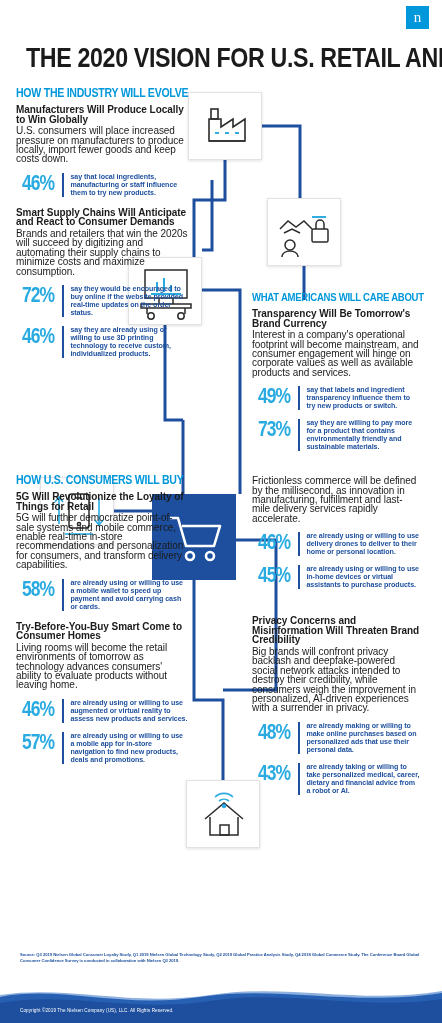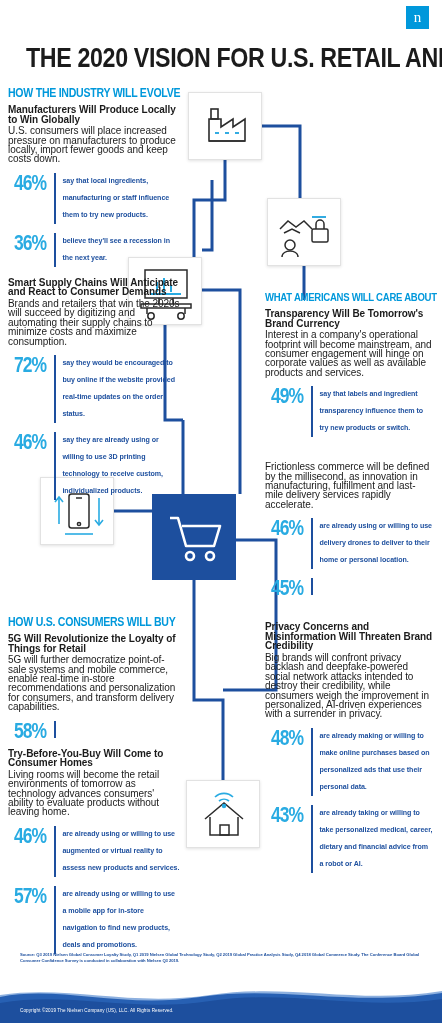--- a/index.html
+++ b/index.html
@@ -31,22 +31,22 @@
     font-weight: bold;
     font-size: 25px;
     letter-spacing: -0.4px;
     color: #1b1b1b;
     transform: scaleX(0.93) scaleY(1.14);
     transform-origin: left top;
     white-space: nowrap;
   }
 
   
-  .col-left  { position: absolute; left: 8px;  top: 86px;  width: 172px; }
-  .col-right { position: absolute; left: 265px; top: 291px; width: 168px; }
+  .col-left  { position: absolute; left: 16px;  top: 86px;  width: 172px; }
+  .col-right { position: absolute; left: 252px; top: 291px; width: 168px; }
 
   .section-head {
     color: #0098db;
     font-weight: bold;
     font-size: 11.5px;
     letter-spacing: -0.3px;
     transform: scaleX(0.92) scaleY(1.12);
     transform-origin: left top;
     white-space: nowrap;
     margin-bottom: 7px;
@@ -88,21 +88,21 @@
     width: 2.4px;
     background: #1d4f9e;
     flex: 0 0 2.4px;
     align-self: stretch;
     margin-right: 6px;
   }
   .stat-text {
     color: #1d4f9e;
     font-weight: bold;
     font-size: 7.1px;
-    line-height: 17px;
+    line-height: 8px;
     letter-spacing: -0.05px;
     flex: 1;
   }
 
   
   .connectors { position: absolute; left: 0; top: 0; width: 442px; height: 1023px; pointer-events: none; }
 
   
   .icon-card {
     position: absolute;
@@ -272,25 +272,20 @@
       <div class="section-head">HOW THE INDUSTRY WILL EVOLVE</div>
 
       <div class="block">
         <div class="sub-head">Manufacturers Will Produce Locally to Win Globally</div>
         <div class="body-text">U.S. consumers will place increased pressure on manufacturers to produce locally, import fewer goods and keep costs down.</div>
         <div class="stat">
           <div class="stat-num">46%</div>
           <div class="stat-bar"></div>
           <div class="stat-text">say that local ingredients, manufacturing or staff influence them to try new products.</div>
         </div>
-        <div class="stat">
-          <div class="stat-num">36%</div>
-          <div class="stat-bar"></div>
-          <div class="stat-text">believe they'll see a recession in the next year.</div>
-        </div>
       </div>
 
       <div class="block">
         <div class="sub-head">Smart Supply Chains Will Anticipate and React to Consumer Demands</div>
         <div class="body-text">Brands and retailers that win the 2020s will succeed by digitizing and automating their supply chains to minimize costs and maximize consumption.</div>
         <div class="stat">
           <div class="stat-num">72%</div>
           <div class="stat-bar"></div>
           <div class="stat-text">say they would be encouraged to buy online if the website provided real-time updates on the order status.</div>
         </div>
@@ -306,25 +301,26 @@
 
     <div>
       <div class="section-head">HOW U.S. CONSUMERS WILL BUY</div>
 
       <div class="block">
         <div class="sub-head">5G Will Revolutionize the Loyalty of Things for Retail</div>
         <div class="body-text">5G will further democratize point-of-sale systems and mobile commerce, enable real-time in-store recommendations and personalization for consumers, and transform delivery capabilities.</div>
         <div class="stat">
           <div class="stat-num">58%</div>
           <div class="stat-bar"></div>
+          <div class="stat-text">are already using or willing to use a mobile wallet to speed up payment and avoid carrying cash or cards.</div>
         </div>
       </div>
 
       <div class="block">
-        <div class="sub-head">Try-Before-You-Buy Will Come to Consumer Homes</div>
+        <div class="sub-head">Try-Before-You-Buy Smart Come to Consumer Homes</div>
         <div class="body-text">Living rooms will become the retail environments of tomorrow as technology advances consumers' ability to evaluate products without leaving home.</div>
         <div class="stat">
           <div class="stat-num">46%</div>
           <div class="stat-bar"></div>
           <div class="stat-text">are already using or willing to use augmented or virtual reality to assess new products and services.</div>
         </div>
         <div class="stat">
           <div class="stat-num">57%</div>
           <div class="stat-bar"></div>
           <div class="stat-text">are already using or willing to use a mobile app for in-store navigation to find new products, deals and promotions.</div>
@@ -337,34 +333,40 @@
     <div class="section-head" style="font-size:10.4px;">WHAT AMERICANS WILL CARE ABOUT</div>
 
     <div class="block">
       <div class="sub-head">Transparency Will Be Tomorrow's Brand Currency</div>
       <div class="body-text">Interest in a company's operational footprint will become mainstream, and consumer engagement will hinge on corporate values as well as available products and services.</div>
       <div class="stat">
         <div class="stat-num">49%</div>
         <div class="stat-bar"></div>
         <div class="stat-text">say that labels and ingredient transparency influence them to try new products or switch.</div>
       </div>
+      <div class="stat">
+        <div class="stat-num">73%</div>
+        <div class="stat-bar"></div>
+        <div class="stat-text">say they are willing to pay more for a product that contains environmentally friendly and sustainable materials.</div>
+      </div>
     </div>
 
     <div style="height:14px"></div>
 
     <div class="block">
       <div class="body-text">Frictionless commerce will be defined by the millisecond, as innovation in manufacturing, fulfillment and last-mile delivery services rapidly accelerate.</div>
       <div class="stat">
         <div class="stat-num">46%</div>
         <div class="stat-bar"></div>
         <div class="stat-text">are already using or willing to use delivery drones to deliver to their home or personal location.</div>
       </div>
       <div class="stat">
         <div class="stat-num">45%</div>
         <div class="stat-bar"></div>
+        <div class="stat-text">are already using or willing to use in-home devices or virtual assistants to purchase products.</div>
       </div>
     </div>
 
     <div style="height:16px"></div>
 
     <div class="block">
       <div class="sub-head">Privacy Concerns and Misinformation Will Threaten Brand Credibility</div>
       <div class="body-text">Big brands will confront privacy backlash and deepfake-powered social network attacks intended to destroy their credibility, while consumers weigh the improvement in personalized, AI-driven experiences with a surrender in privacy.</div>
       <div class="stat">
         <div class="stat-num">48%</div>

